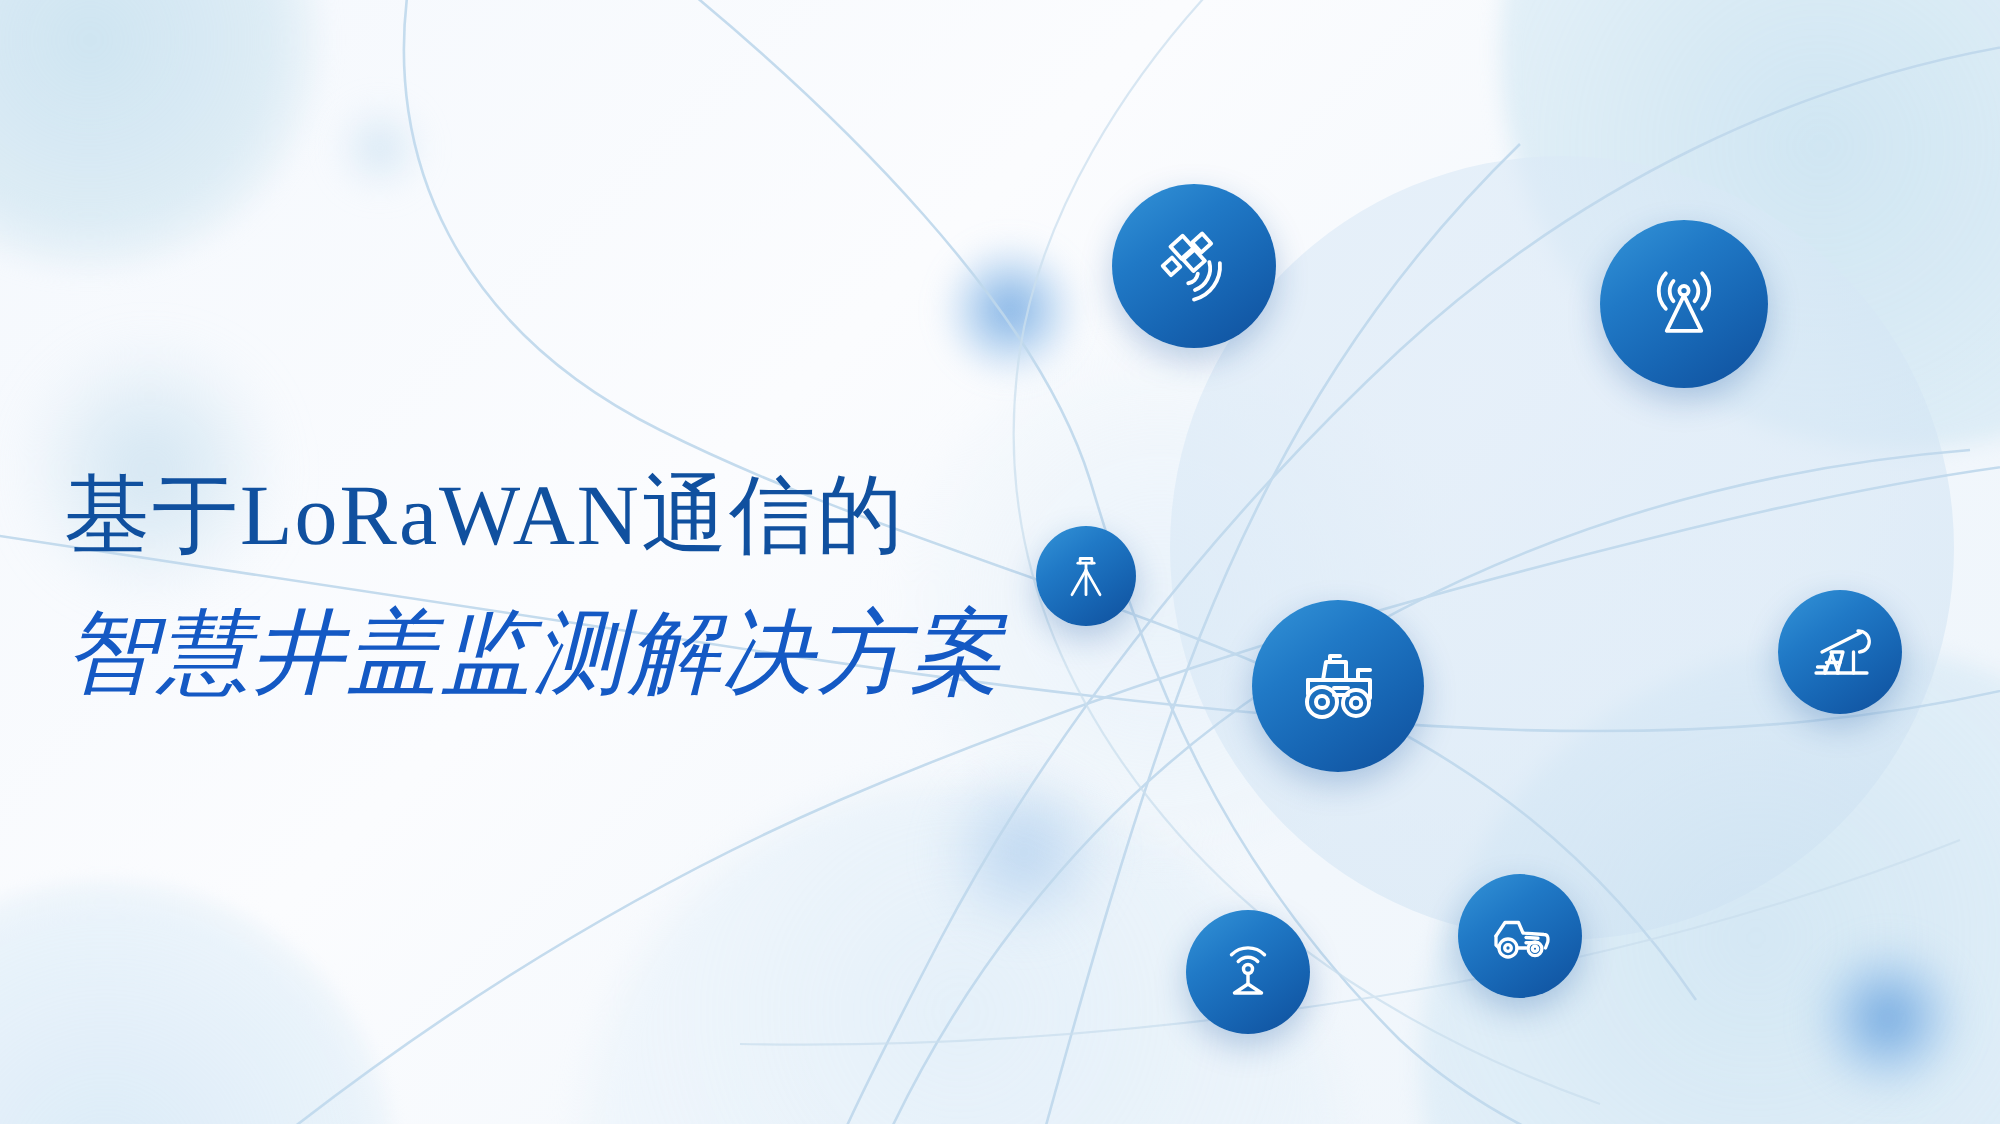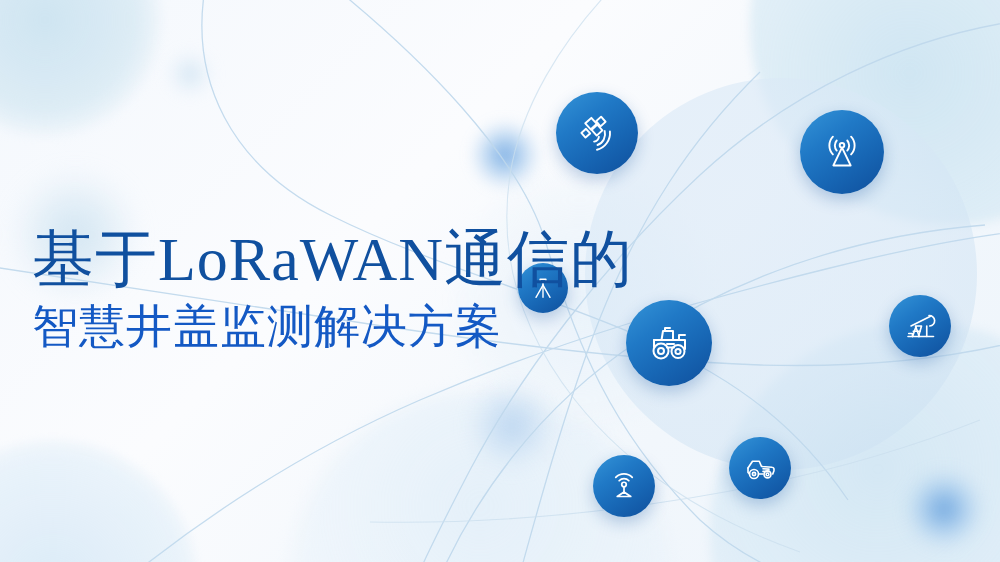--- a/index.html
+++ b/index.html
@@ -135,30 +135,31 @@
     left: 32px;
     top: 228px;
     width: 560px;
   }
   .title-line {
     font-family: "Liberation Serif", "DejaVu Serif", serif;
     letter-spacing: 1px;
     white-space: nowrap;
   }
   .title-line-1 {
-    font-size: 62px;
+    font-size: 43px;
     line-height: 62px;
     color: #10509f;
     font-weight: 400;
   }
   .title-line-2 {
     font-size: 46px;
     line-height: 74px;
     color: #1459c4;
     font-weight: 400;
+    font-style: italic;
   }
 </style>
 </head>
 <body>
 
 <div id="slide">
 
   <div class="blob blob-tl"></div>
   <div class="blob blob-bl"></div>
   <div class="blob blob-left-mid"></div>

